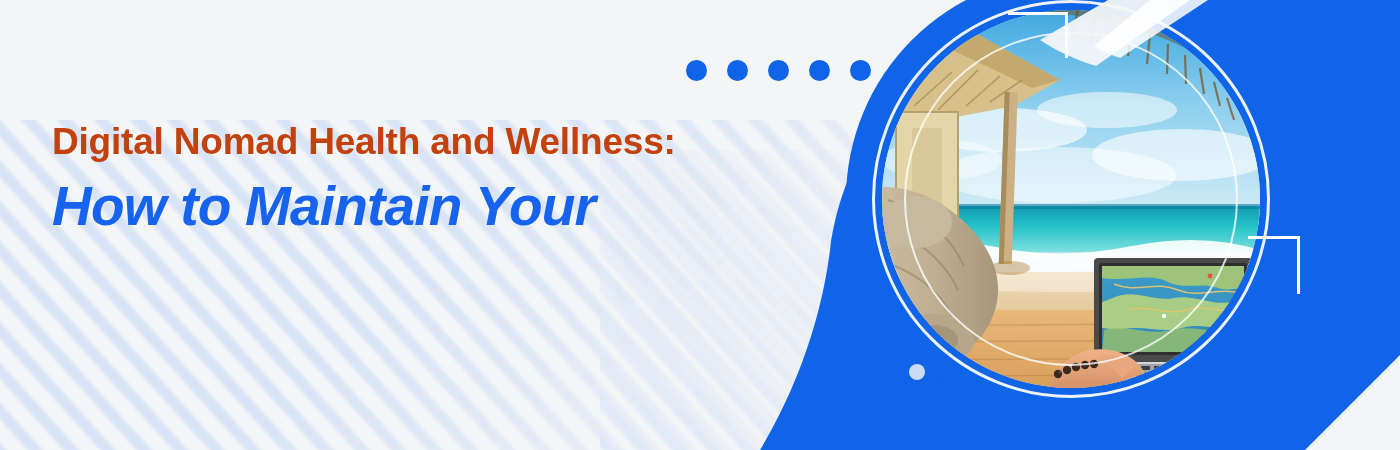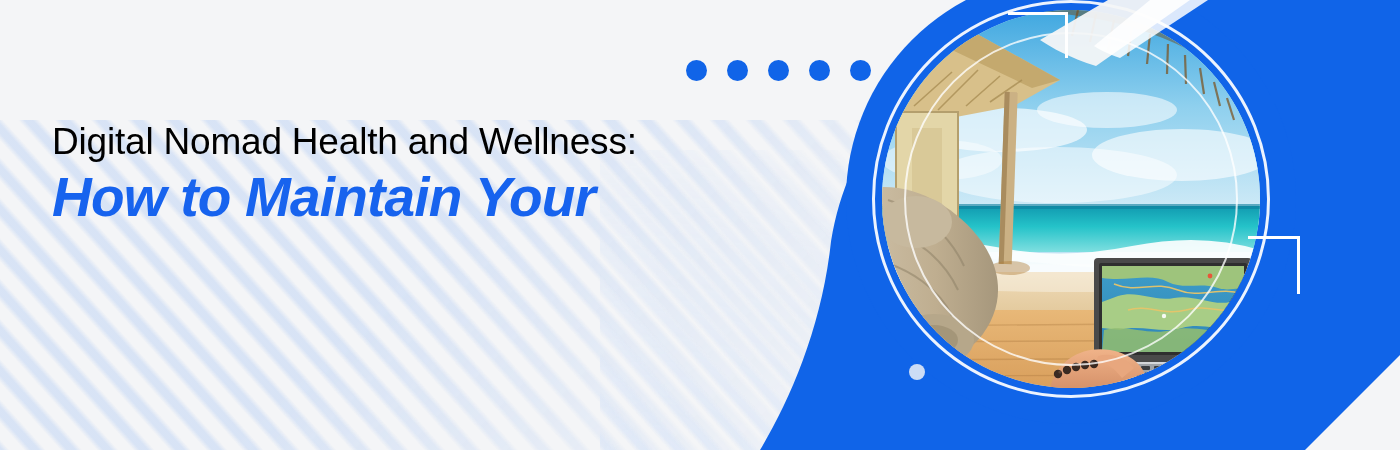--- a/index.html
+++ b/index.html
@@ -65,36 +65,36 @@
     position: absolute;
     left: 52px;
     top: 118px;
     width: 790px;
     z-index: 14;
   }
   .headline .line-top {
     display: block;
     font-size: 37px;
     line-height: 48px;
-    font-weight: 400;
+    font-weight: 700;
     letter-spacing: -0.2px;
-    color: #000000;
+    color: #c2410c;
     white-space: nowrap;
   }
   .headline .line-accent {
     display: block;
     font-size: 55px;
     line-height: 63px;
     font-weight: 700;
     font-style: italic;
     letter-spacing: -0.8px;
     color: #1763ee;
     white-space: nowrap;
   }
-  .headline .line-accent.first { }
+  .headline .line-accent.first { margin-top: 9px; }
 
   
   .dot-row {
     position: absolute;
     left: 686px;
     top: 60px;
     display: flex;
     gap: 20px;
     z-index: 15;
   }

